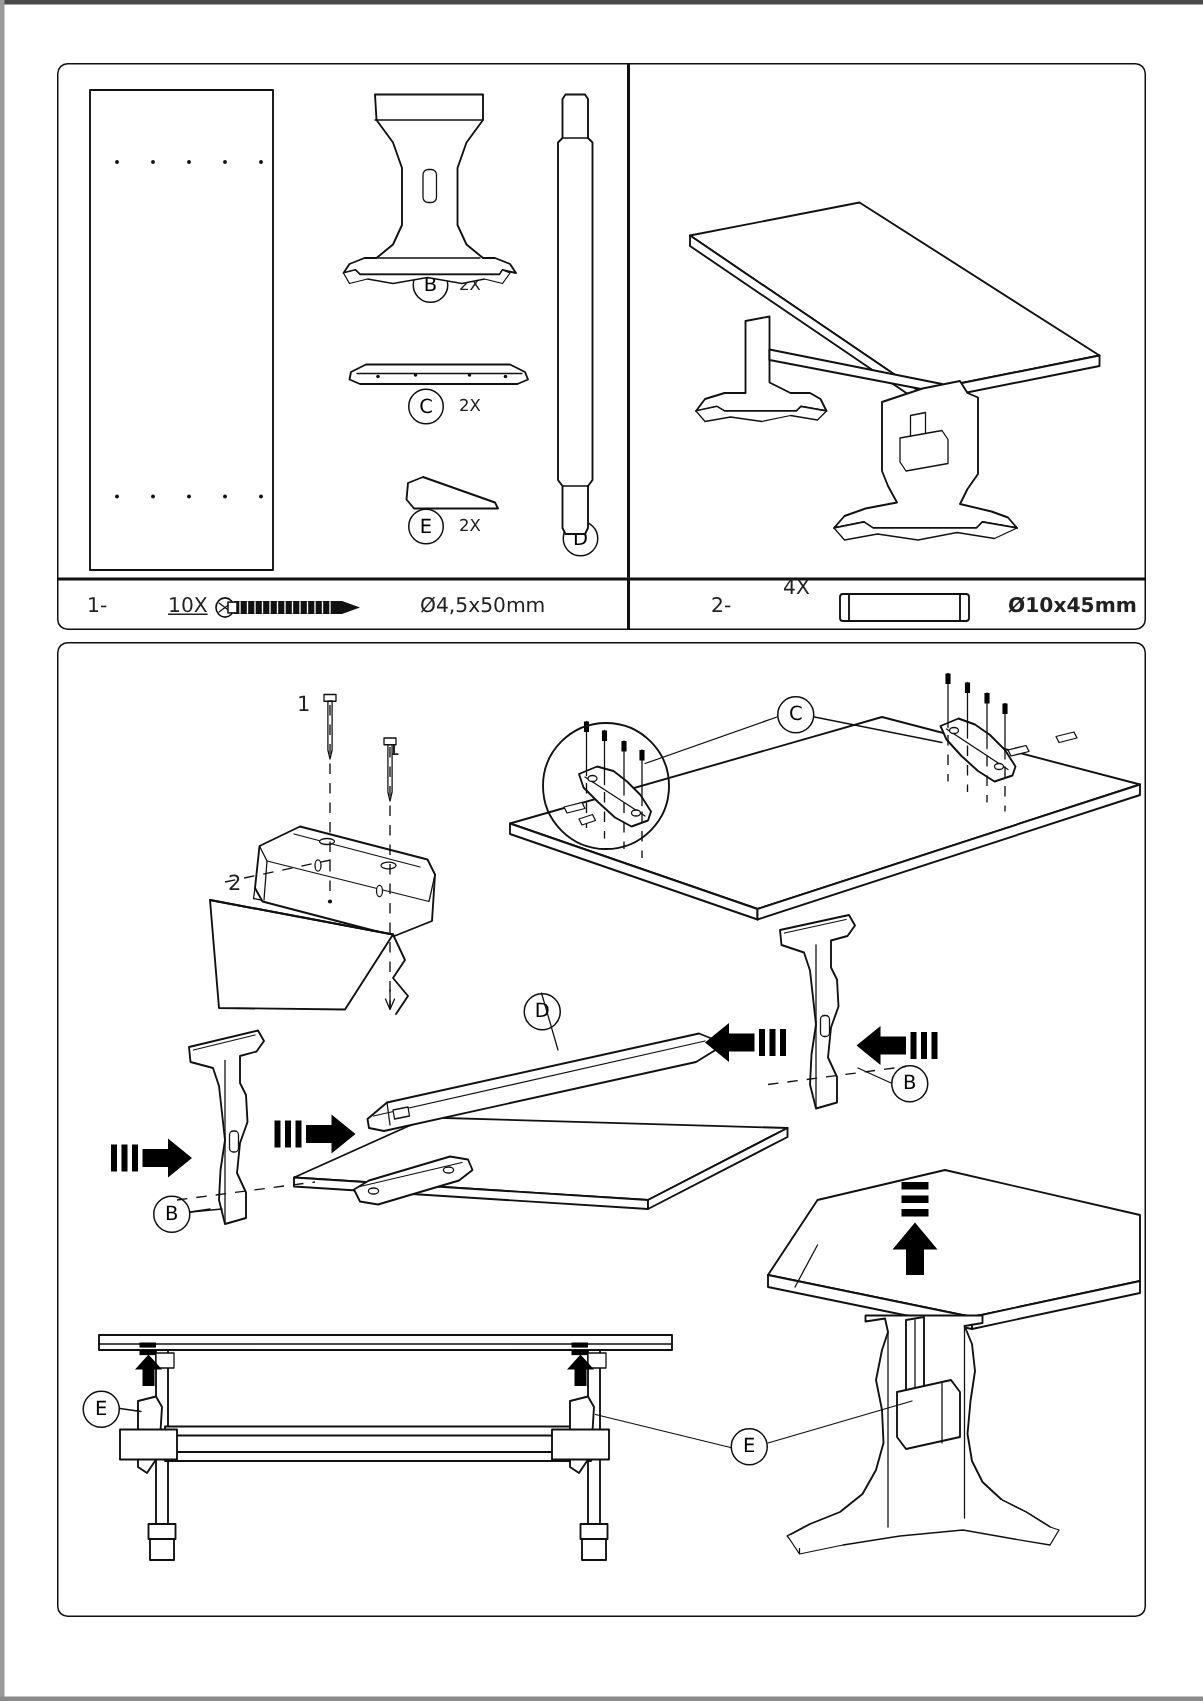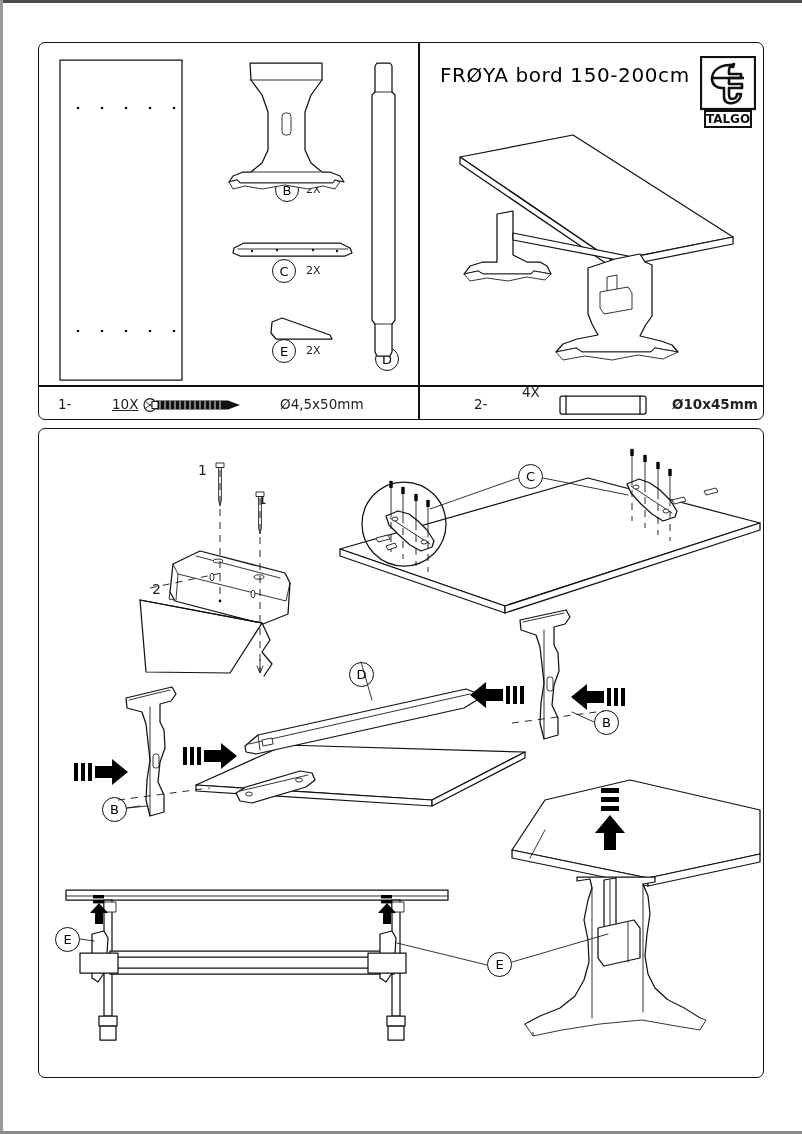--- a/index.html
+++ b/index.html
@@ -54,34 +54,21 @@
   <div class="edge-bottom"></div>
 
   <div class="frame" id="frame-top"></div>
   <div class="frame" id="frame-bottom"></div>
 
   <div class="divider-v" style="left:418px;top:42px;height:343px;"></div>
 
   <div class="divider-h" style="left:38px;top:385px;width:726px;"></div>
   <div class="divider-v" style="left:418px;top:385px;height:35px;"></div>
 
-  <div class="title">FRØYA bord 150-200cm</div>
-
-  <div class="logo">
-    <svg viewBox="0 0 56 74" width="56" height="74">
-      <rect x="1" y="1" width="54" height="52" fill="#fff" stroke="#111" stroke-width="2.2"></rect>
-
-      <path d="M30 9 C18 9 12 16 12 23 C12 29 17 32 22 32 L24 32 L24 41 C24 46 28 48 33 47
-               C38 46 41 42 41 38 L37 38 C37 41 35 43 32 43 C30 43 29 41 29 38 L29 32 L42 32 L42 28 L29 28
-               L29 22 L41 22 L41 18 L29 18 L29 14 C29 11 31 10 33 11 L34 8 C33 9 31 9 30 9 Z" fill="#fff" stroke="#111" stroke-width="2.6" stroke-linejoin="round"></path>
-      <path d="M11 22 L44 22" stroke="#111" stroke-width="2.6" fill="none"></path>
-      <rect x="5" y="55" width="46" height="16" fill="#fff" stroke="#111" stroke-width="2"></rect>
-      <text x="28" y="67" font-family="DejaVu Sans, sans-serif" font-size="12" font-weight="bold" text-anchor="middle" fill="#111">TALGO</text>
-    </svg>
-  </div>
+
 
   <div class="hw-text" style="left:58px;top:396px;">1-</div>
   <div class="hw-text" style="left:112px;top:396px;text-decoration:underline;">10X</div>
   <div class="hw-text" style="left:248px;top:396px;margin-left:32px;">Ø4,5x50mm</div>
   <div class="hw-text" style="left:474px;top:396px;">2-</div>
   <div class="hw-text" style="left:522px;top:384px;">4X</div>
   <div class="hw-text" style="left:672px;top:396px;font-weight:bold;">Ø10x45mm</div>
 
   <div class="balloon" style="left:120px;top:214px;width:24px;height:24px;">
     <span>A</span>

